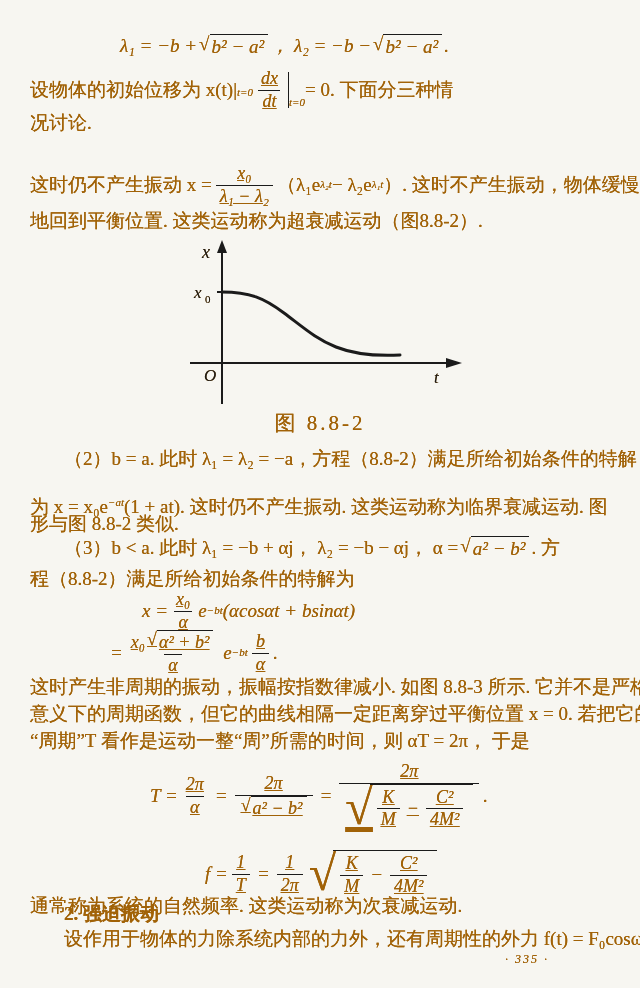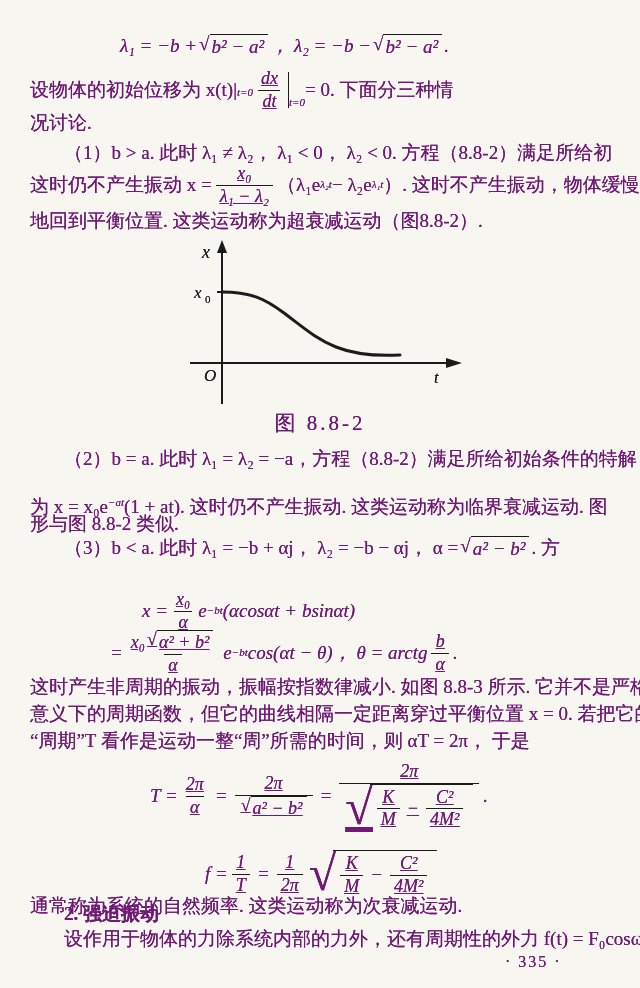--- a/index.html
+++ b/index.html
@@ -1,18 +1,18 @@
 <!DOCTYPE html>
 <html><head>
 <meta charset="utf-8">
 <style>
   html,body { margin:0; padding:0; background:#d8d6d0; }
   #page {
     position:relative; width:640px; height:988px; margin:0 auto;
-    background:#f7f6f1; color:#701a75; overflow:hidden;
+    background:#f7f6f1; color:#a16207; overflow:hidden;
     font-family:"Liberation Serif","DejaVu Serif","DejaVu Sans",serif;
     text-shadow:0 0 0.6px currentColor;
   }
   .line { position:absolute; white-space:nowrap; font-size:19px; line-height:1.2; }
   .mline { display:flex; align-items:center; }
   .formula { font-style:italic; }
   sup.s { font-size:11px; font-style:italic; }
   sub.s { font-size:11px; font-style:italic; position:relative; top:3px; }
   .frac { display:inline-flex; flex-direction:column; align-items:center;
           vertical-align:middle; margin:0 4px; font-size:18px; line-height:1.2;
@@ -23,21 +23,21 @@
   .sqrt { display:inline-flex; align-items:flex-start; vertical-align:middle; margin:0 2px; }
   .sqrt .sym { line-height:1; font-style:normal; }
   .sqrt .bd { border-top:1.8px solid #1b1b1b; padding:1px 4px 0 2px; font-style:italic; }
   .sqrt .sym.tall { font-size:50px; line-height:0.92; margin-right:-3px; }
   .sqrt .bd.row { display:inline-flex; align-items:center; padding:2px 6px 0 3px; }
   .evalbar { display:inline-block; width:0; border-left:1.7px solid #1b1b1b;
              height:36px; vertical-align:middle; margin-left:2px; }
   .evalsub { font-size:11px; font-style:italic; position:relative; top:13px; }
   .minus { margin:0 3px; }
   .caption { letter-spacing:3px; font-size:21px; }
-  .pagenum { font-size:16px; letter-spacing:2px; }
+  .pagenum { font-size:12px; letter-spacing:2px;font-style:italic; }
   svg text { font-family:"Liberation Serif","DejaVu Serif","DejaVu Sans",serif; }
 </style>
 </head>
 <body>
 
 <div id="page">
 
   <div class="line mline formula" style="top:30px; left:120px; height:32px;">
     <span>λ₁ = −b + </span>
     <span class="sqrt">
@@ -58,21 +58,20 @@
     <span class="frac">
       <span class="fn">dx</span>
       <span class="fd">dt</span>
     </span>
       <span class="evalbar"></span>
       <sub class="evalsub">t=0</sub>
     <span> = 0.  下面分三种情</span>
   </div>
   <div class="line" style="top:112px; left:30px;">况讨论.</div>
 
-  <div class="line" style="top:142px; left:64px;">（1）b &gt; a. 此时 λ₁ ≠ λ₂，  λ₁ &lt; 0， λ₂ &lt; 0. 方程（8.8-2）满足所给初</div>
   <div class="line mline" style="top:160px; left:30px; height:50px;">
     <span>这时仍不产生振动  x = </span>
     <span class="frac">
       <span class="fn">x₀</span>
       <span class="fd">λ₁ − λ₂</span>
     </span>
     <span>（λ₁e</span>
       <sup class="s">λ₂t</sup>
       <span> − λ₂e</span>
       <sup class="s">λ₁t</sup>
@@ -109,20 +108,21 @@
   <div class="line" style="top:513px; left:30px;">形与图 8.8-2 类似.</div>
 
   <div class="line mline" style="top:534px; left:64px; height:28px;">
     <span>（3）b &lt; a. 此时 λ₁ = −b + αj， λ₂ = −b − αj， α = </span>
     <span class="sqrt">
       <span class="sym">√</span>
       <span class="bd">a² − b²</span>
     </span>
     <span>. 方</span>
   </div>
+  <div class="line" style="top:568px; left:30px;">程（8.8-2）满足所给初始条件的特解为</div>
 
   <div class="line mline formula" style="top:588px; left:142px; height:46px;">
     <span>x = </span>
     <span class="frac">
       <span class="fn">x₀</span>
       <span class="fd">α</span>
     </span>
     <span>e</span>
       <sup class="s">−bt</sup>
       <span>(αcosαt + bsinαt)</span>
@@ -135,21 +135,20 @@
         <span>x₀</span>
         <span class="sqrt">
           <span class="sym">√</span>
           <span class="bd">α² + b²</span>
         </span>
       </span>
       <span class="fd">α</span>
     </span>
     <span>e</span>
       <sup class="s">−bt</sup>
-      <span>cos(αt − θ)，  θ = arctg</span>
     <span class="frac">
       <span class="fn">b</span>
       <span class="fd">α</span>
     </span>
     <span>.</span>
   </div>
 
   <div class="line" style="top:676px; left:30px;">这时产生非周期的振动，振幅按指数律减小. 如图 8.8-3 所示. 它并不是严格</div>
   <div class="line" style="top:703px; left:30px;">意义下的周期函数，但它的曲线相隔一定距离穿过平衡位置 x = 0. 若把它的</div>
   <div class="line" style="top:730px; left:30px;">“周期”T 看作是运动一整“周”所需的时间，则 αT = 2π， 于是</div>

